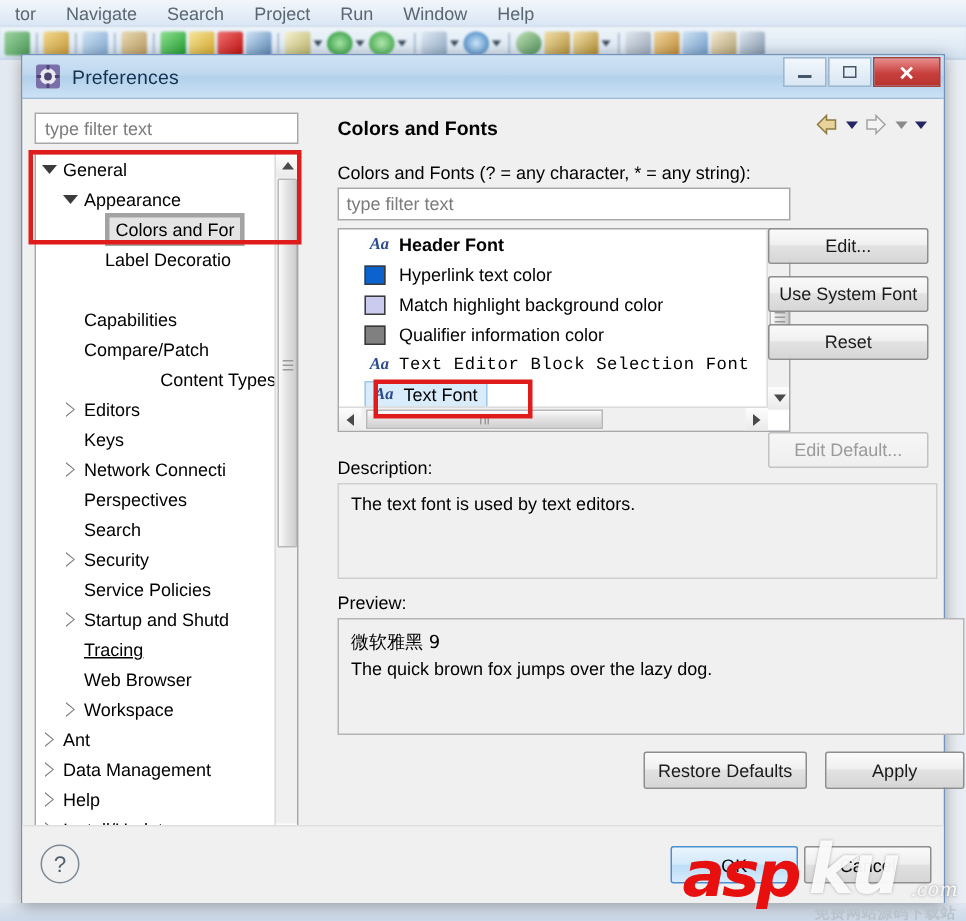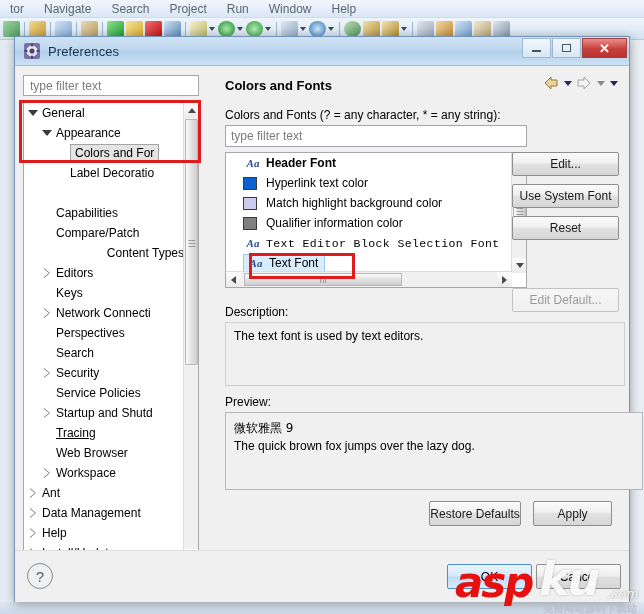--- a/index.html
+++ b/index.html
@@ -127,21 +127,21 @@
     border-left: 6px solid #7a7a7a;
   }
   .twisty.open:before {
     content:""; position:absolute; left:2px; top:4px;
     width:0;height:0;
     border-left: 5px solid transparent; border-right: 5px solid transparent;
     border-top: 6px solid #3b3b3b;
   }
   .tree-label { margin-left: 2px; }
   .tree-item.selected .tree-label {
-    background: #e4e4e4; padding: 1px 4px 1px 4px; border: 1px solid #a3a3a3;
+    background: #e4e4e4; padding: 1px 4px 1px 4px; border: 3px solid #a3a3a3;
   }
 
   .vscroll {
     position:absolute; right:0; top:0; width: 15px; height: 461px;
     background: #f0f0f0; border-left:1px solid #dcdcdc;
   }
   .vscroll .arrow-up, .vscroll .arrow-dn {
     position:absolute; left:0; width:15px; height:15px;
     background: linear-gradient(to bottom,#fdfdfd,#eaeaea);
     display:flex; align-items:center; justify-content:center;
@@ -245,21 +245,21 @@
     font-size:12px; color:#000;
   }
   .prev-label { position:absolute; left:14px; top:329px; font-size:12px; }
   .prev-box {
     position:absolute; left:14px; top:346px; width:418px; height:78px;
     border:1px solid #b5b5b5; background:#f0f0f0; padding:6px 8px;
     font-size:12px; color:#000; line-height:18px;
   }
   .prev-box .cjk { font-family:"DejaVu Sans", sans-serif; }
 
-  .bottom-btns { position:absolute; left:218px; top:435px; width:183px; display:flex; gap:12px; }
+  .bottom-btns { position:absolute; left:218px; top:435px; width:214px; display:flex; gap:12px; }
   .bottom-btns .btn { height:25px; }
   .btn-restore { width:111px; }
   .btn-apply { width:95px; }
 
   
   .dlg-footer {
     position:absolute; left:0; bottom:0; width:100%; height:52px;
     background:#f0f0f0; border-top:1px solid #dfdfdf;
   }
   .help-btn {

